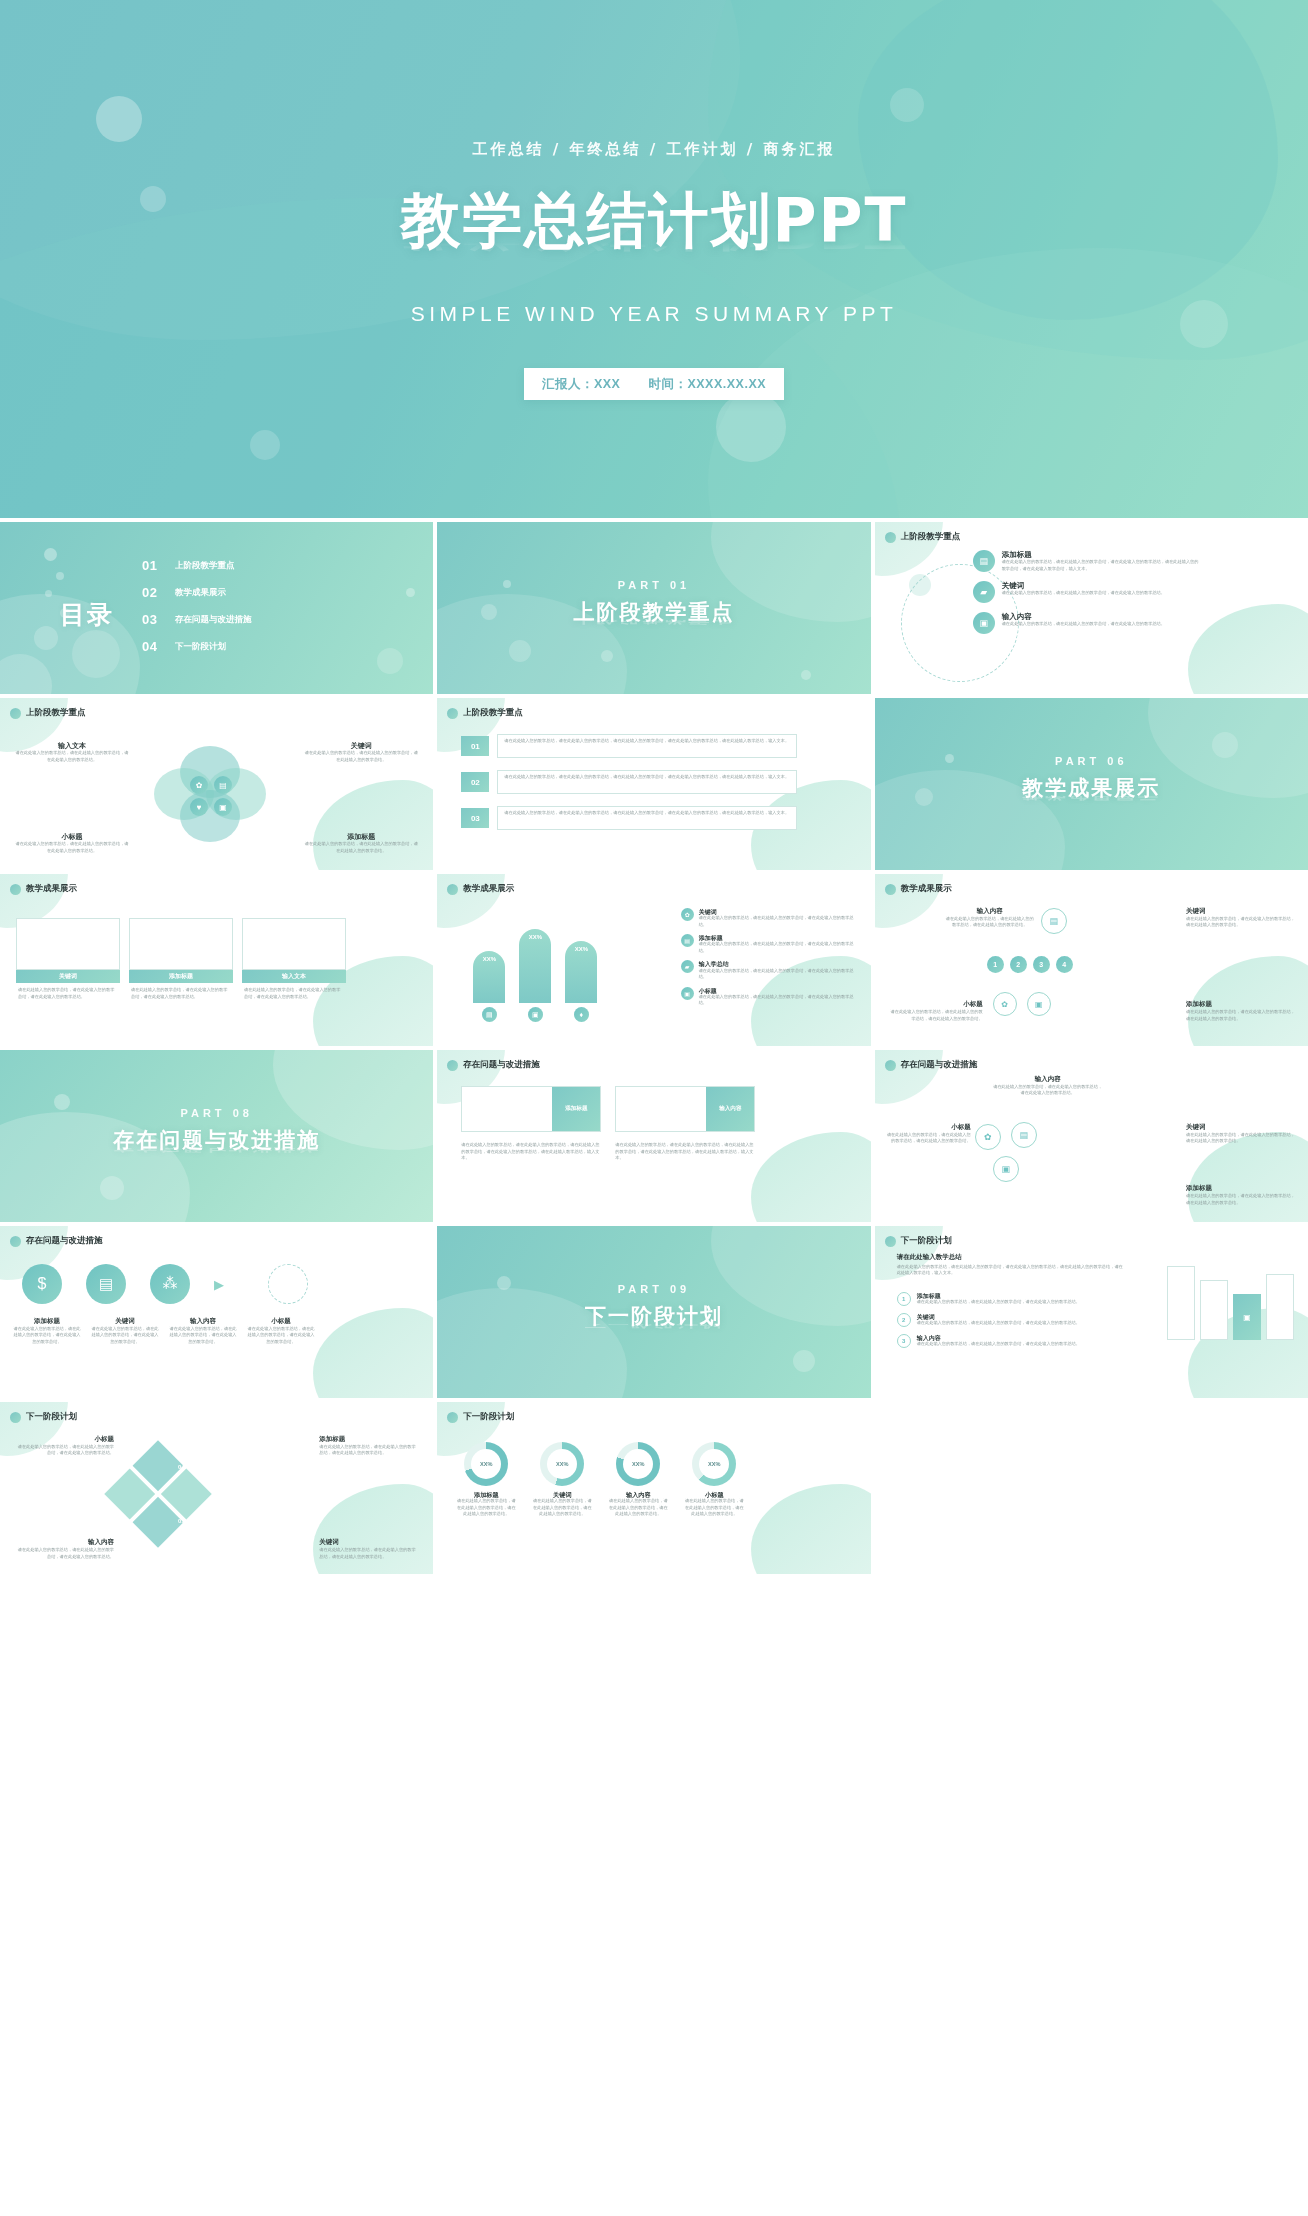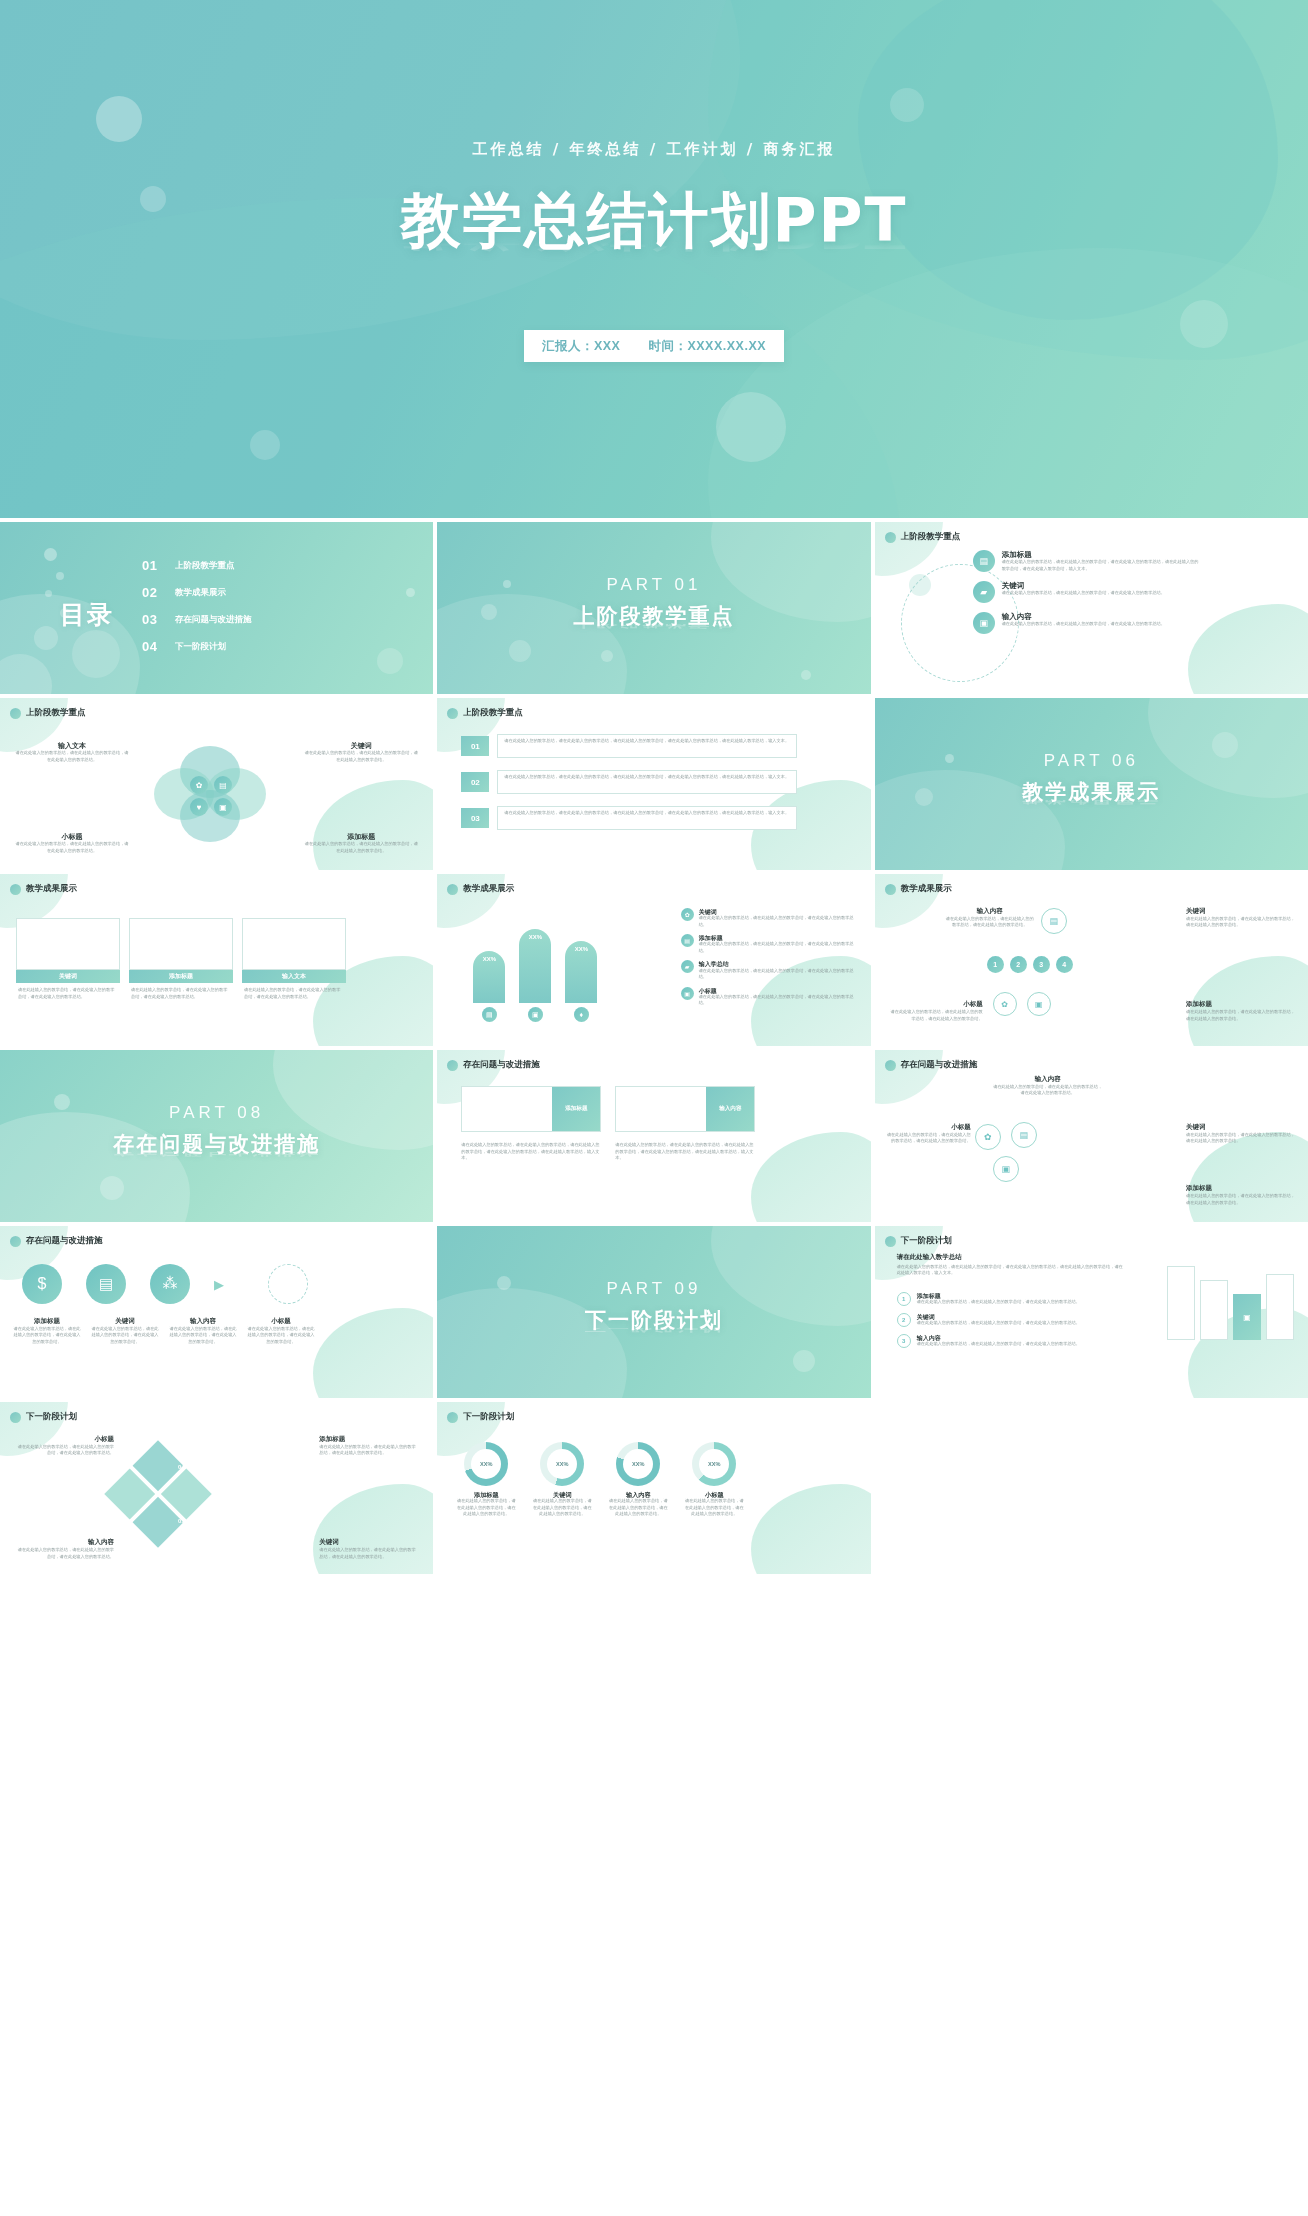--- a/index.html
+++ b/index.html
@@ -102,21 +102,21 @@
   
   .sl-head{position:absolute;left:10px;top:9px;display:flex;align-items:center;gap:5px;z-index:6;}
   .sl-head .hdot{width:11px;height:11px;border-radius:50%;
     background:linear-gradient(135deg,#7cc7c4,#9ad9c9);flex:none;}
   .sl-head .htxt{font-size:8.5px;font-weight:700;color:#2f3b3b;
     font-family:"DejaVu Serif","Liberation Serif",serif;white-space:nowrap;}
 
   
   .part-wrap{position:absolute;inset:0;display:flex;flex-direction:column;
     align-items:center;justify-content:center;z-index:6;}
-  .part-no{color:rgba(255,255,255,.95);font-size:17px;letter-spacing:4px;font-weight:400;}
+  .part-no{color:rgba(255,255,255,.95);font-size:11px;letter-spacing:4px;font-weight:700;}
   .part-tt{color:#fff;font-size:21px;font-weight:700;letter-spacing:2px;margin-top:7px;
     text-shadow:0 1px 6px rgba(70,150,140,.25);}
   .part-refl{color:rgba(255,255,255,.28);font-size:21px;font-weight:700;letter-spacing:2px;
     transform:scaleY(-.5);transform-origin:top center;height:12px;overflow:hidden;}
 
   
   .toc-title{position:absolute;left:60px;top:76px;color:#fff;font-size:25px;font-weight:700;
     letter-spacing:2px;z-index:6;text-shadow:0 1px 5px rgba(70,150,140,.2);}
   .toc-list{position:absolute;left:142px;top:30px;z-index:6;}
   .toc-row{display:flex;align-items:center;gap:13px;height:27px;}
@@ -171,20 +171,21 @@
   <div class="cv-blob b2"></div>
   <div class="cv-blob b3"></div>
   <div class="cv-blob b4"></div>
   <div class="cv-blob b5"></div>
   <div class="cv-blob b6"></div>
 
   <div class="cover-inner">
     <div class="cv-kicker">工作总结 / 年终总结 / 工作计划 / 商务汇报</div>
     <div class="cv-title">教学总结计划PPT</div>
     <div class="cv-title-refl">教学总结计划PPT</div>
+    <div class="cv-sub">SIMPLE WIND YEAR SUMMARY PPT</div>
     <div class="cv-bar">
       <span>汇报人：XXX</span>
       <span>时间：XXXX.XX.XX</span>
     </div>
   </div>
 </div>
 
 <div class="grid">
 
   <div class="slide teal">

